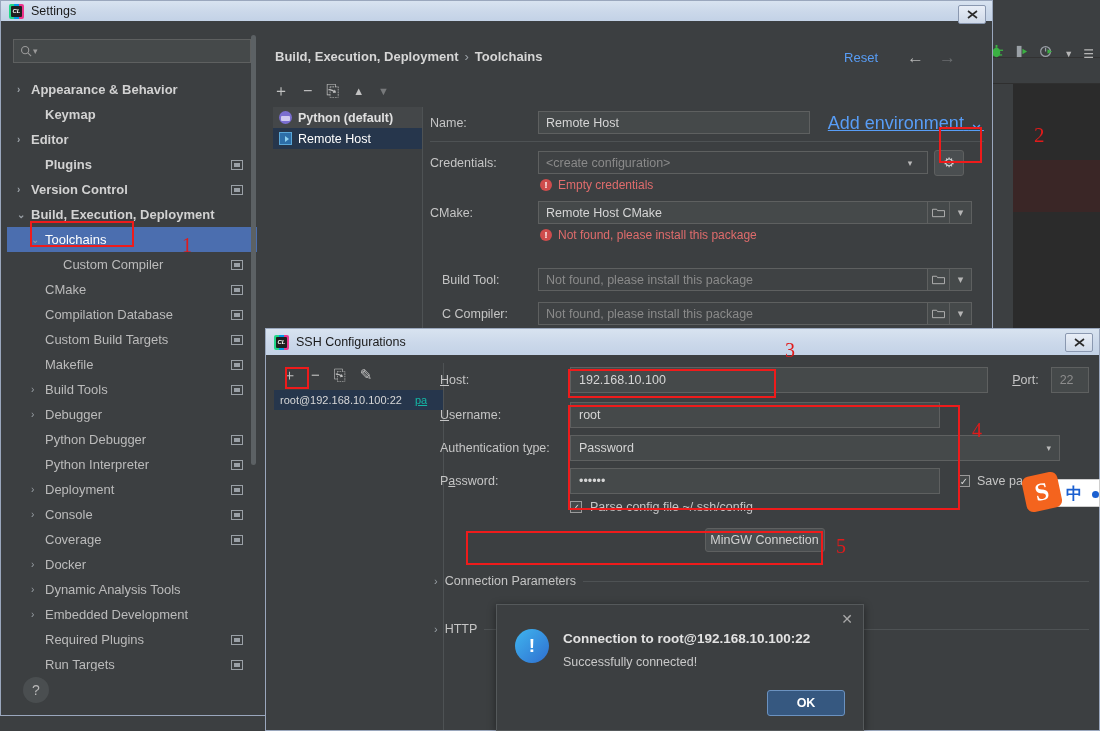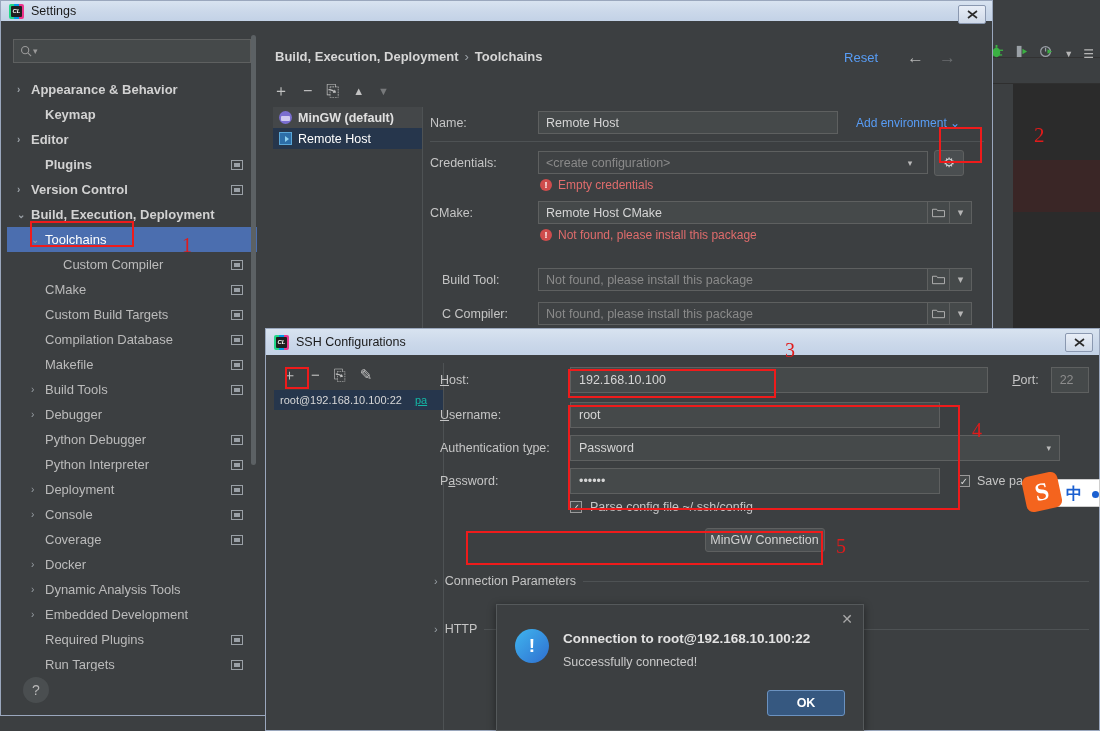--- a/index.html
+++ b/index.html
@@ -97,21 +97,21 @@
   .remote-ico::after{content:"";position:absolute;left:5px;top:3px;border-left:4px solid #8fd0f0;border-top:3px solid transparent;border-bottom:3px solid transparent;}
 
   .form { position:absolute; left:165px; top:76px; right:2px; }
   .frow { display:flex; align-items:center; height:23px; margin-bottom:7px; }
   .flabel { width:110px; text-align:left; font-size:12.5px; color:#c5c5c5; flex:0 0 110px; padding-left:2px;}
   .fin {
     flex:1 1 auto; height:23px; background:#45494a; border:1px solid #5e6060;
     display:flex; align-items:center; padding:0 7px; font-size:12.5px; color:#d5d5d5;
   }
   .fin.ph { color:#8a8a8a; background:#3f4244; }
-  .addenv { margin-left:18px; font-size:12px; color:#589df6; white-space:nowrap; }
+  .addenv { margin-left:18px; font-size:18px; color:#589df6; white-space:nowrap;text-decoration:underline; }
   .divider { height:1px; background:#4e5254; margin:2px 0 9px 2px; }
   .err { display:flex; align-items:center; gap:6px; font-size:12px; color:#e06c6c; margin:-3px 0 7px 112px; }
   .errdot { width:12px;height:12px;border-radius:50%;background:#cf4c4c;color:#fff;font-size:9px;font-weight:bold;
             display:flex;align-items:center;justify-content:center;flex:0 0 auto;}
   .combo-arrow { width:20px; flex:0 0 20px; display:flex; align-items:center; justify-content:center; color:#b9b9b9; font-size:9px;}
   .fbtn { width:22px; flex:0 0 22px; height:23px; background:#45494a; border:1px solid #5e6060; border-left:none;
           display:flex;align-items:center;justify-content:center;color:#b5b5b5;font-size:11px;}
   .gear-btn { width:30px;height:26px;background:#4a4e50;border:1px solid #5e6060;border-radius:3px;
               display:flex;align-items:center;justify-content:center;color:#d0d0d0;font-size:13px;margin-left:6px;}
 
@@ -271,26 +271,26 @@
               <span class="lbl">Custom Compiler</span>
               <span class="badge"></span>
             </div>
             <div class="tnode ind2">
               <span class="arrow"></span>
               <span class="lbl">CMake</span>
               <span class="badge"></span>
             </div>
             <div class="tnode ind2">
               <span class="arrow"></span>
+              <span class="lbl">Compilation Database</span>
+              <span class="badge"></span>
+            </div>
+            <div class="tnode ind2">
+              <span class="arrow"></span>
               <span class="lbl">Custom Build Targets</span>
-              <span class="badge"></span>
-            </div>
-            <div class="tnode ind2">
-              <span class="arrow"></span>
-              <span class="lbl">Compilation Database</span>
               <span class="badge"></span>
             </div>
             <div class="tnode ind2">
               <span class="arrow"></span>
               <span class="lbl">Makefile</span>
               <span class="badge"></span>
             </div>
             <div class="tnode ind2">
               <span class="arrow">›</span>
               <span class="lbl">Build Tools</span>
@@ -364,21 +364,21 @@
           <span>＋</span>
           <span>−</span>
           <span>⎘</span>
           <span style="font-size:11px;color:#c2c2c2">▲</span>
           <span style="font-size:11px;color:#77797b">▼</span>
         </div>
 
         <div class="tclist" id="tclist">
             <div class="tcrow b">
               <span class="mingw-ico"></span>
-              <span>MinGW (default)</span>
+              <span>Python (default)</span>
             </div>
             <div class="tcrow sel">
               <span class="remote-ico"></span>
               <span>Remote Host</span>
             </div>
           </div>
 
         <div class="form">
           <div class="frow">
             <div class="flabel">Name:</div>

